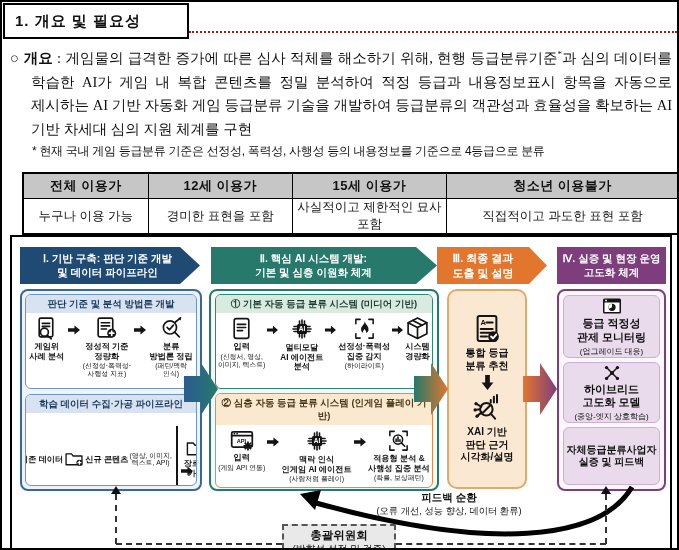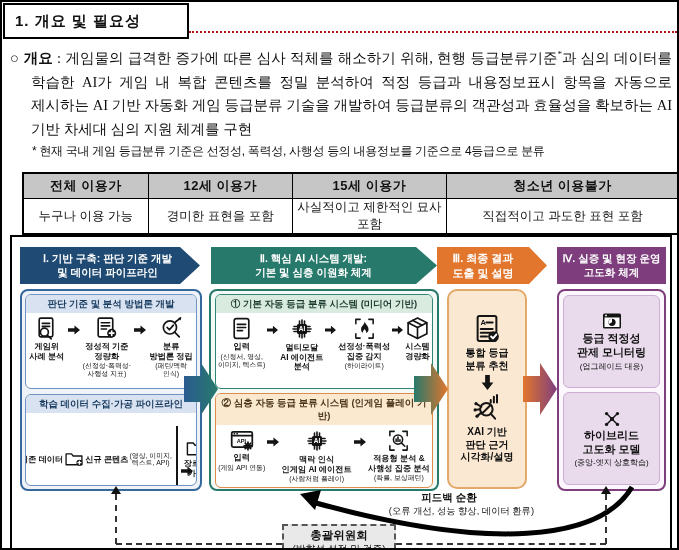--- a/index.html
+++ b/index.html
@@ -72,21 +72,21 @@
   
   .pbox{background:#e9daec;border:1px solid #cbafd4;border-radius:6px;flex:1;
         display:flex;flex-direction:column;align-items:center;justify-content:center;}
   .pbox .plbl{white-space:pre-line;text-align:center;font-weight:bold;font-size:11px;line-height:1.25;}
   .pbox .psub{white-space:pre-line;text-align:center;font-size:8px;margin-top:1px;}
   .garr{position:absolute;top:124px;}
   
   .fb-overlay{position:absolute;left:0;top:0;pointer-events:none;}
   .fb-label{position:absolute;left:352px;top:254px;width:170px;text-align:center;}
   .fb-main{font-weight:bold;font-size:10.5px;}
-  .fb-sub{font-size:9.3px;text-align:right;}
+  .fb-sub{font-size:9.3px;}
   .committee{position:absolute;left:270px;top:287px;width:114px;height:44px;box-sizing:border-box;
              background:#e9e9e9;border:2px dashed #555;text-align:center;padding-top:2px;}
   .cm-main{font-weight:bold;font-size:11.5px;}
   .cm-sub{font-size:9.8px;}
   .dash-v{position:absolute;width:0;border-left:2px dashed #333;}
   .dash-h{position:absolute;height:0;border-top:2px dashed #333;}
   .uparr{position:absolute;width:0;height:0;border-left:5px solid transparent;
          border-right:5px solid transparent;border-bottom:8px solid #111;}
 </style>
 </head>
@@ -424,20 +424,24 @@
             <circle class="f" cx="12" cy="11" r="2.3"></circle>
             <circle class="f" cx="6" cy="5" r="1.8"></circle>
             <circle class="f" cx="18" cy="5" r="1.8"></circle>
             <circle class="f" cx="6" cy="17" r="1.8"></circle>
             <circle class="f" cx="18" cy="17" r="1.8"></circle>
           </svg>
         <div class="plbl">하이브리드
 고도화 모델</div>
         <div class="psub">(중앙-엣지 상호학습)</div>
       </div>
+      <div class="pbox">
+        <div class="plbl" style="font-size:10px">자체등급분류사업자
+실증 및 피드백</div>
+      </div>
     </div>
 
     <svg class="garr" style="left:172px" width="34" height="56" viewBox="0 0 34 56">
         <defs>
           <linearGradient id="g1" x1="0" y1="0" x2="1" y2="0">
             <stop offset="0" stop-color="#2a5c90"></stop>
             <stop offset="1" stop-color="#27796b"></stop>
           </linearGradient>
         </defs>
         <polygon points="0,15 17,15 17,2 34,28 17,54 17,41 0,41" fill="url(#g1)"></polygon>

